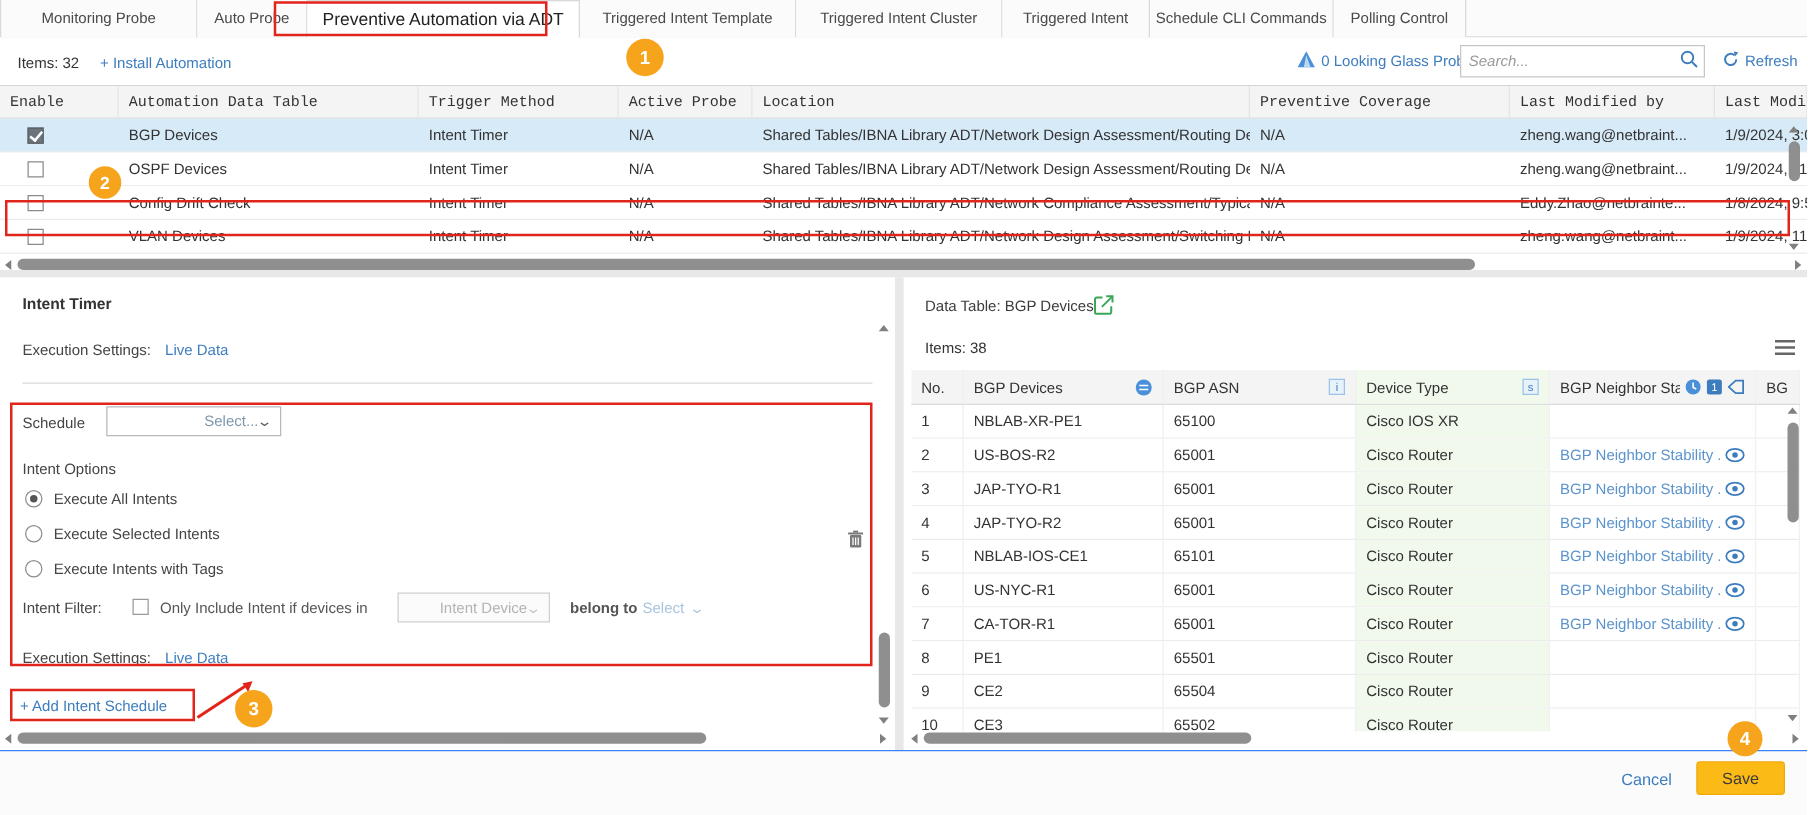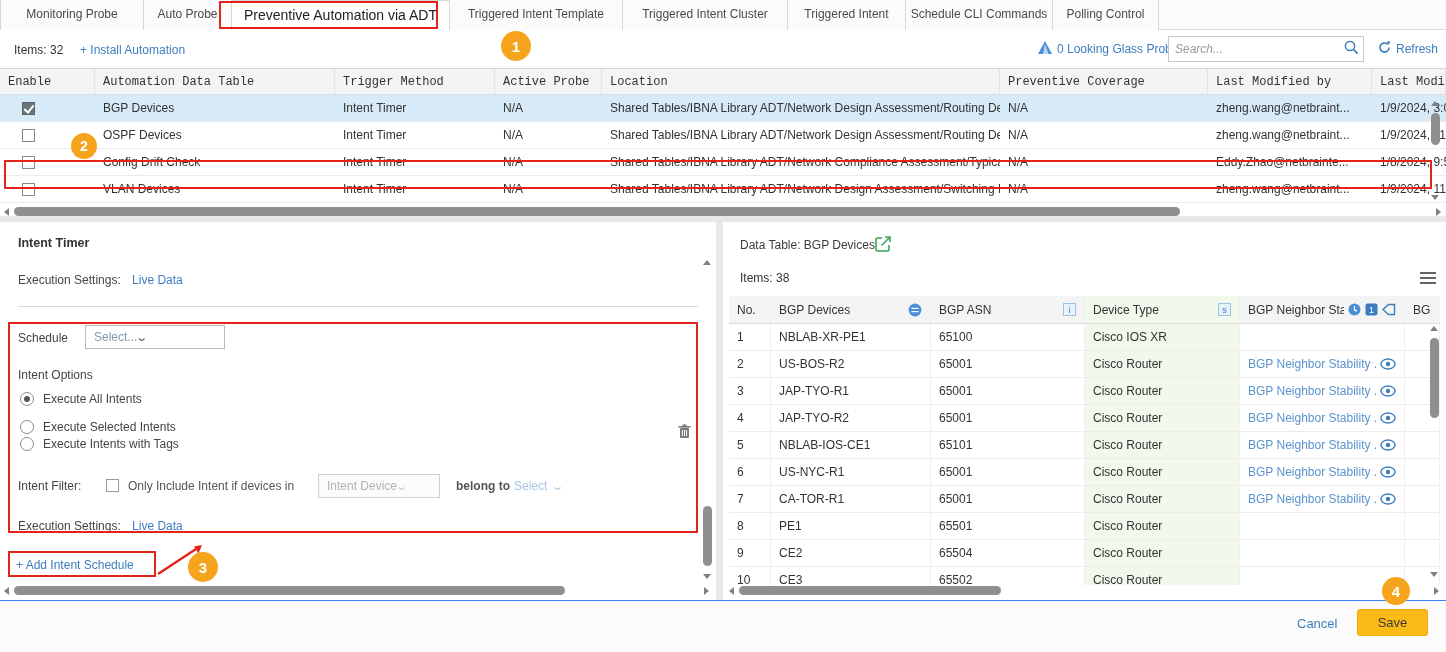--- a/index.html
+++ b/index.html
@@ -7,21 +7,21 @@
   .page {
     position:relative; width:1446px; height:652px; overflow:hidden;
     font-family:"Liberation Sans", sans-serif; font-size:12px; color:#444; background:#fff;
   }
   
   .tabbar { position:absolute; left:0; top:0; width:1446px; height:30px;
     background:#fbfbfb; border-bottom:1px solid #d9d9d9; display:flex; }
   .tab { height:30px; line-height:29px; text-align:center; color:#4a4a4a;
     border-right:1px solid #d9d9d9; background:#fbfbfb; cursor:pointer; white-space:nowrap; overflow:hidden;}
   .tab:first-child{ border-left:1px solid #d9d9d9; }
-  .tab.t0{width:144px}.tab.t1{width:88px}.tab.t2{width:218px}.tab.t3{width:173px}
+  .tab.t0{width:158px}.tab.t1{width:88px}.tab.t2{width:218px}.tab.t3{width:173px}
   .tab.t4{width:165px}.tab.t5{width:118px}.tab.t6{width:147px}.tab.t7{width:106px}
   .tab.active { background:#fff; color:#222; height:31px; border-top:1px solid #d9d9d9; font-size:14px; }
   
   .toolbar { position:absolute; left:0; top:30px; width:1446px; height:38px; background:#fff; }
   .items-count { position:absolute; left:14px; top:13px; color:#333; }
   .install-link { position:absolute; left:80px; top:13px; color:#3d7dbe; cursor:pointer; }
   .lg-wrap { position:absolute; left:1038px; top:11px; display:flex; align-items:center; gap:5px; color:#3d7dbe; cursor:pointer;}
   .search-box { position:absolute; left:1168px; top:6px; width:196px; height:26px;
     border:1px solid #c7c7c7; background:#fff; display:flex; align-items:center; }
   .search-box input { flex:1; border:none; outline:none; font-family:"Liberation Sans",sans-serif;
@@ -56,21 +56,21 @@
   .div-h { position:absolute; left:0; top:216px; width:1446px; height:6px; background:#e8e8e8; }
   .div-v { position:absolute; left:716px; top:222px; width:7px; height:378px; background:#e8e8e8; }
   
   .left-panel { position:absolute; left:0; top:222px; width:716px; height:378px; background:#fff; overflow:hidden;}
   .panel-title { position:absolute; left:18px; top:14px; font-weight:bold; color:#333; font-size:12.5px;}
   .exec1 { position:absolute; left:18px; top:51px; }
   .exec2 { position:absolute; left:18px; top:297px; }
   .blue-link { color:#3d7dbe; cursor:pointer; }
   .sep-line { position:absolute; left:18px; top:84px; width:680px; border-top:1px solid #d9d9d9; }
   .sched-label { position:absolute; left:18px; top:109px; }
-  .select-box { position:absolute; display:flex; align-items:center; justify-content:flex-start;
+  .select-box { position:absolute; display:flex; align-items:center; justify-content:flex-end;
     border:1px solid #b9b9b9; background:#fff; height:24px; padding:0 8px; cursor:pointer;}
   .sched-select { left:85px; top:103px; width:140px; color:#8098ac; }
   .chev { font-size:11px; color:#555; transform:scaleX(1.4); }
   .io-label { position:absolute; left:18px; top:146px; }
   .radio-row { position:absolute; left:20px; display:flex; align-items:center; gap:9px; cursor:pointer;}
   .radio { width:14px; height:14px; border:1px solid #8c8c8c; border-radius:50%; background:#fff; position:relative;}
   .radio.sel::after{ content:""; position:absolute; left:3px; top:3px; width:6px; height:6px; border-radius:50%; background:#555;}
   .trash { position:absolute; left:678px; top:202px; cursor:pointer; }
   .filter-row { position:absolute; left:18px; top:252px; width:660px; height:26px; }
   .filter-row .lbl { position:absolute; top:5px; }
@@ -255,21 +255,21 @@
     <div class="io-label">Intent Options</div>
     <div id="radio-rows">
         <div class="radio-row" style="top: 170px;">
           <span class="radio sel"></span>
           <span>Execute All Intents</span>
         </div>
         <div class="radio-row" style="top: 198px;">
           <span class="radio"></span>
           <span>Execute Selected Intents</span>
         </div>
-        <div class="radio-row" style="top: 215px;">
+        <div class="radio-row" style="top: 226px;">
           <span class="radio"></span>
           <span>Execute Intents with Tags</span>
         </div>
       </div>
 
     <span class="trash">
       <svg width="13" height="15" viewBox="0 0 13 15">
           <rect x="2" y="4" width="9" height="10" rx="1" fill="#7a7a7a"></rect>
           <rect x="0.5" y="2" width="12" height="1.6" fill="#7a7a7a"></rect>
           <rect x="4.5" y="0.5" width="4" height="1.6" fill="#7a7a7a"></rect>

